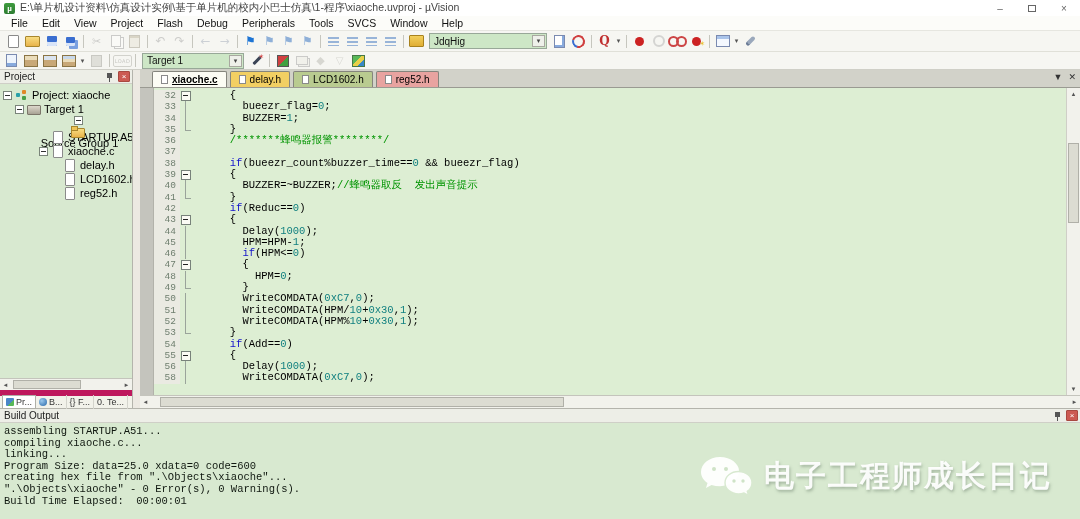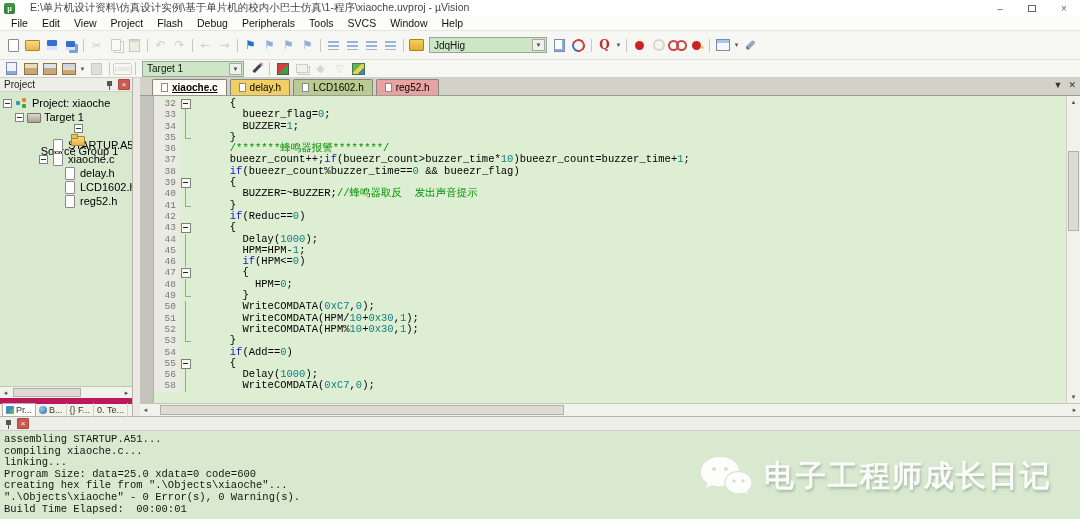--- a/index.html
+++ b/index.html
@@ -3,31 +3,31 @@
 <meta charset="utf-8">
 <style>
   *{box-sizing:border-box;margin:0;padding:0}
   html,body{width:1080px;height:519px;overflow:hidden}
   body{font-family:"Liberation Sans",sans-serif;background:#fff;position:relative;font-size:11px}
 
   
   #titlebar{height:16px;display:flex;align-items:center;background:#fff;padding-left:4px}
   #app-logo{width:11px;height:11px;background:linear-gradient(#3f9c3f,#2e7d32);border-radius:2px;color:#fff;
     font-size:8px;display:flex;align-items:center;justify-content:center;font-weight:bold;flex:none}
-  #title-text{margin-left:15px;color:#444;font-size:10.5px;white-space:nowrap}
+  #title-text{margin-left:5px;color:#444;font-size:10.5px;white-space:nowrap}
   #win-controls{margin-left:auto;display:flex;height:100%}
   .winbtn{width:32px;display:flex;align-items:center;justify-content:center;color:#666;font-size:10px}
   .maxglyph{width:8px;height:7px;border:1px solid #666;display:inline-block}
 
   
   #menubar{height:14px;display:flex;align-items:center;background:#fcfcf9;padding-left:4px}
   .menu-item{padding:0 7px;color:#111;font-size:10.5px}
 
   
-  #tb1{height:30px;display:flex;align-items:center;background:#f6f6f2;border-top:1px solid #e6e6e0;border-bottom:1px solid #e0e0d8;padding-left:4px}
+  #tb1{height:22px;display:flex;align-items:center;background:#f6f6f2;border-top:1px solid #e6e6e0;border-bottom:1px solid #e0e0d8;padding-left:4px}
   #tb2{height:18px;display:flex;align-items:center;background:#f6f6f2;border-bottom:1px solid #cfcfc7;padding-left:2px}
   .sep{width:1px;height:13px;background:#c6c6be;margin:0 3px;flex:none}
   .tbi{width:19px;height:16px;display:inline-flex;align-items:center;justify-content:center;flex:none;position:relative;font-family:"DejaVu Sans",sans-serif}
   .dim{opacity:.45}
   .arrowbtn{width:9px;color:#555;font-size:7px;flex:none;text-align:center}
 
   .i-page::before{content:"";width:9px;height:11px;background:#fff;border:1px solid #8a8a8a;border-radius:1px}
   .i-folder::before{content:"";width:13px;height:9px;background:linear-gradient(#f8dc80,#e8b44c);border:1px solid #a8862c;border-radius:1px}
   .i-floppy::before{content:"";width:10px;height:10px;background:#3a6ed0;border-radius:1px;box-shadow:inset 0 -4px 0 #d8e4f8}
   .i-floppy2::before{content:"";width:9px;height:9px;background:#3a6ed0;border-radius:1px;box-shadow:inset 0 -3px 0 #d8e4f8,3px 3px 0 #7aa0e0}
@@ -369,21 +369,20 @@
             <span class="lc">      }</span>
           </div>
           <div class="crow">
             <span class="ln">36</span>
             <span class="fm "></span>
             <span class="lc"><span class="cmt">      /*******蜂鸣器报警********/</span></span>
           </div>
           <div class="crow">
             <span class="ln">37</span>
             <span class="fm "></span>
-            <span class="lc">      bueezr_count++;<span class="kw">if</span>(bueezr_count&gt;buzzer_time*<span class="num">10</span>)bueezr_count=buzzer_time+<span class="num">1</span>;</span>
           </div>
           <div class="crow">
             <span class="ln">38</span>
             <span class="fm "></span>
             <span class="lc">      <span class="kw">if</span>(bueezr_count%buzzer_time==<span class="num">0</span> &amp;&amp; bueezr_flag)</span>
           </div>
           <div class="crow">
             <span class="ln">39</span>
             <span class="fm s"></span>
             <span class="lc">      {</span>
@@ -490,20 +489,21 @@
       <span class="sb-track">
           <span class="sb-thumb" style="left:1%;width:44%"></span>
         </span>
       <span class="sb-ar">►</span>
     </div>
   </div>
 </div>
 
 <div id="bo">
   <div class="panel-header">
+    <span class="ph-title">Build Output</span>
     <span class="pin-icon"></span>
     <span class="panel-close">×</span>
   </div>
   <div id="bo-content">
       <div class="bo-line">assembling STARTUP.A51...</div>
       <div class="bo-line">compiling xiaoche.c...</div>
       <div class="bo-line">linking...</div>
       <div class="bo-line">Program Size: data=25.0 xdata=0 code=600</div>
       <div class="bo-line">creating hex file from ".\Objects\xiaoche"...</div>
       <div class="bo-line">".\Objects\xiaoche" - 0 Error(s), 0 Warning(s).</div>

